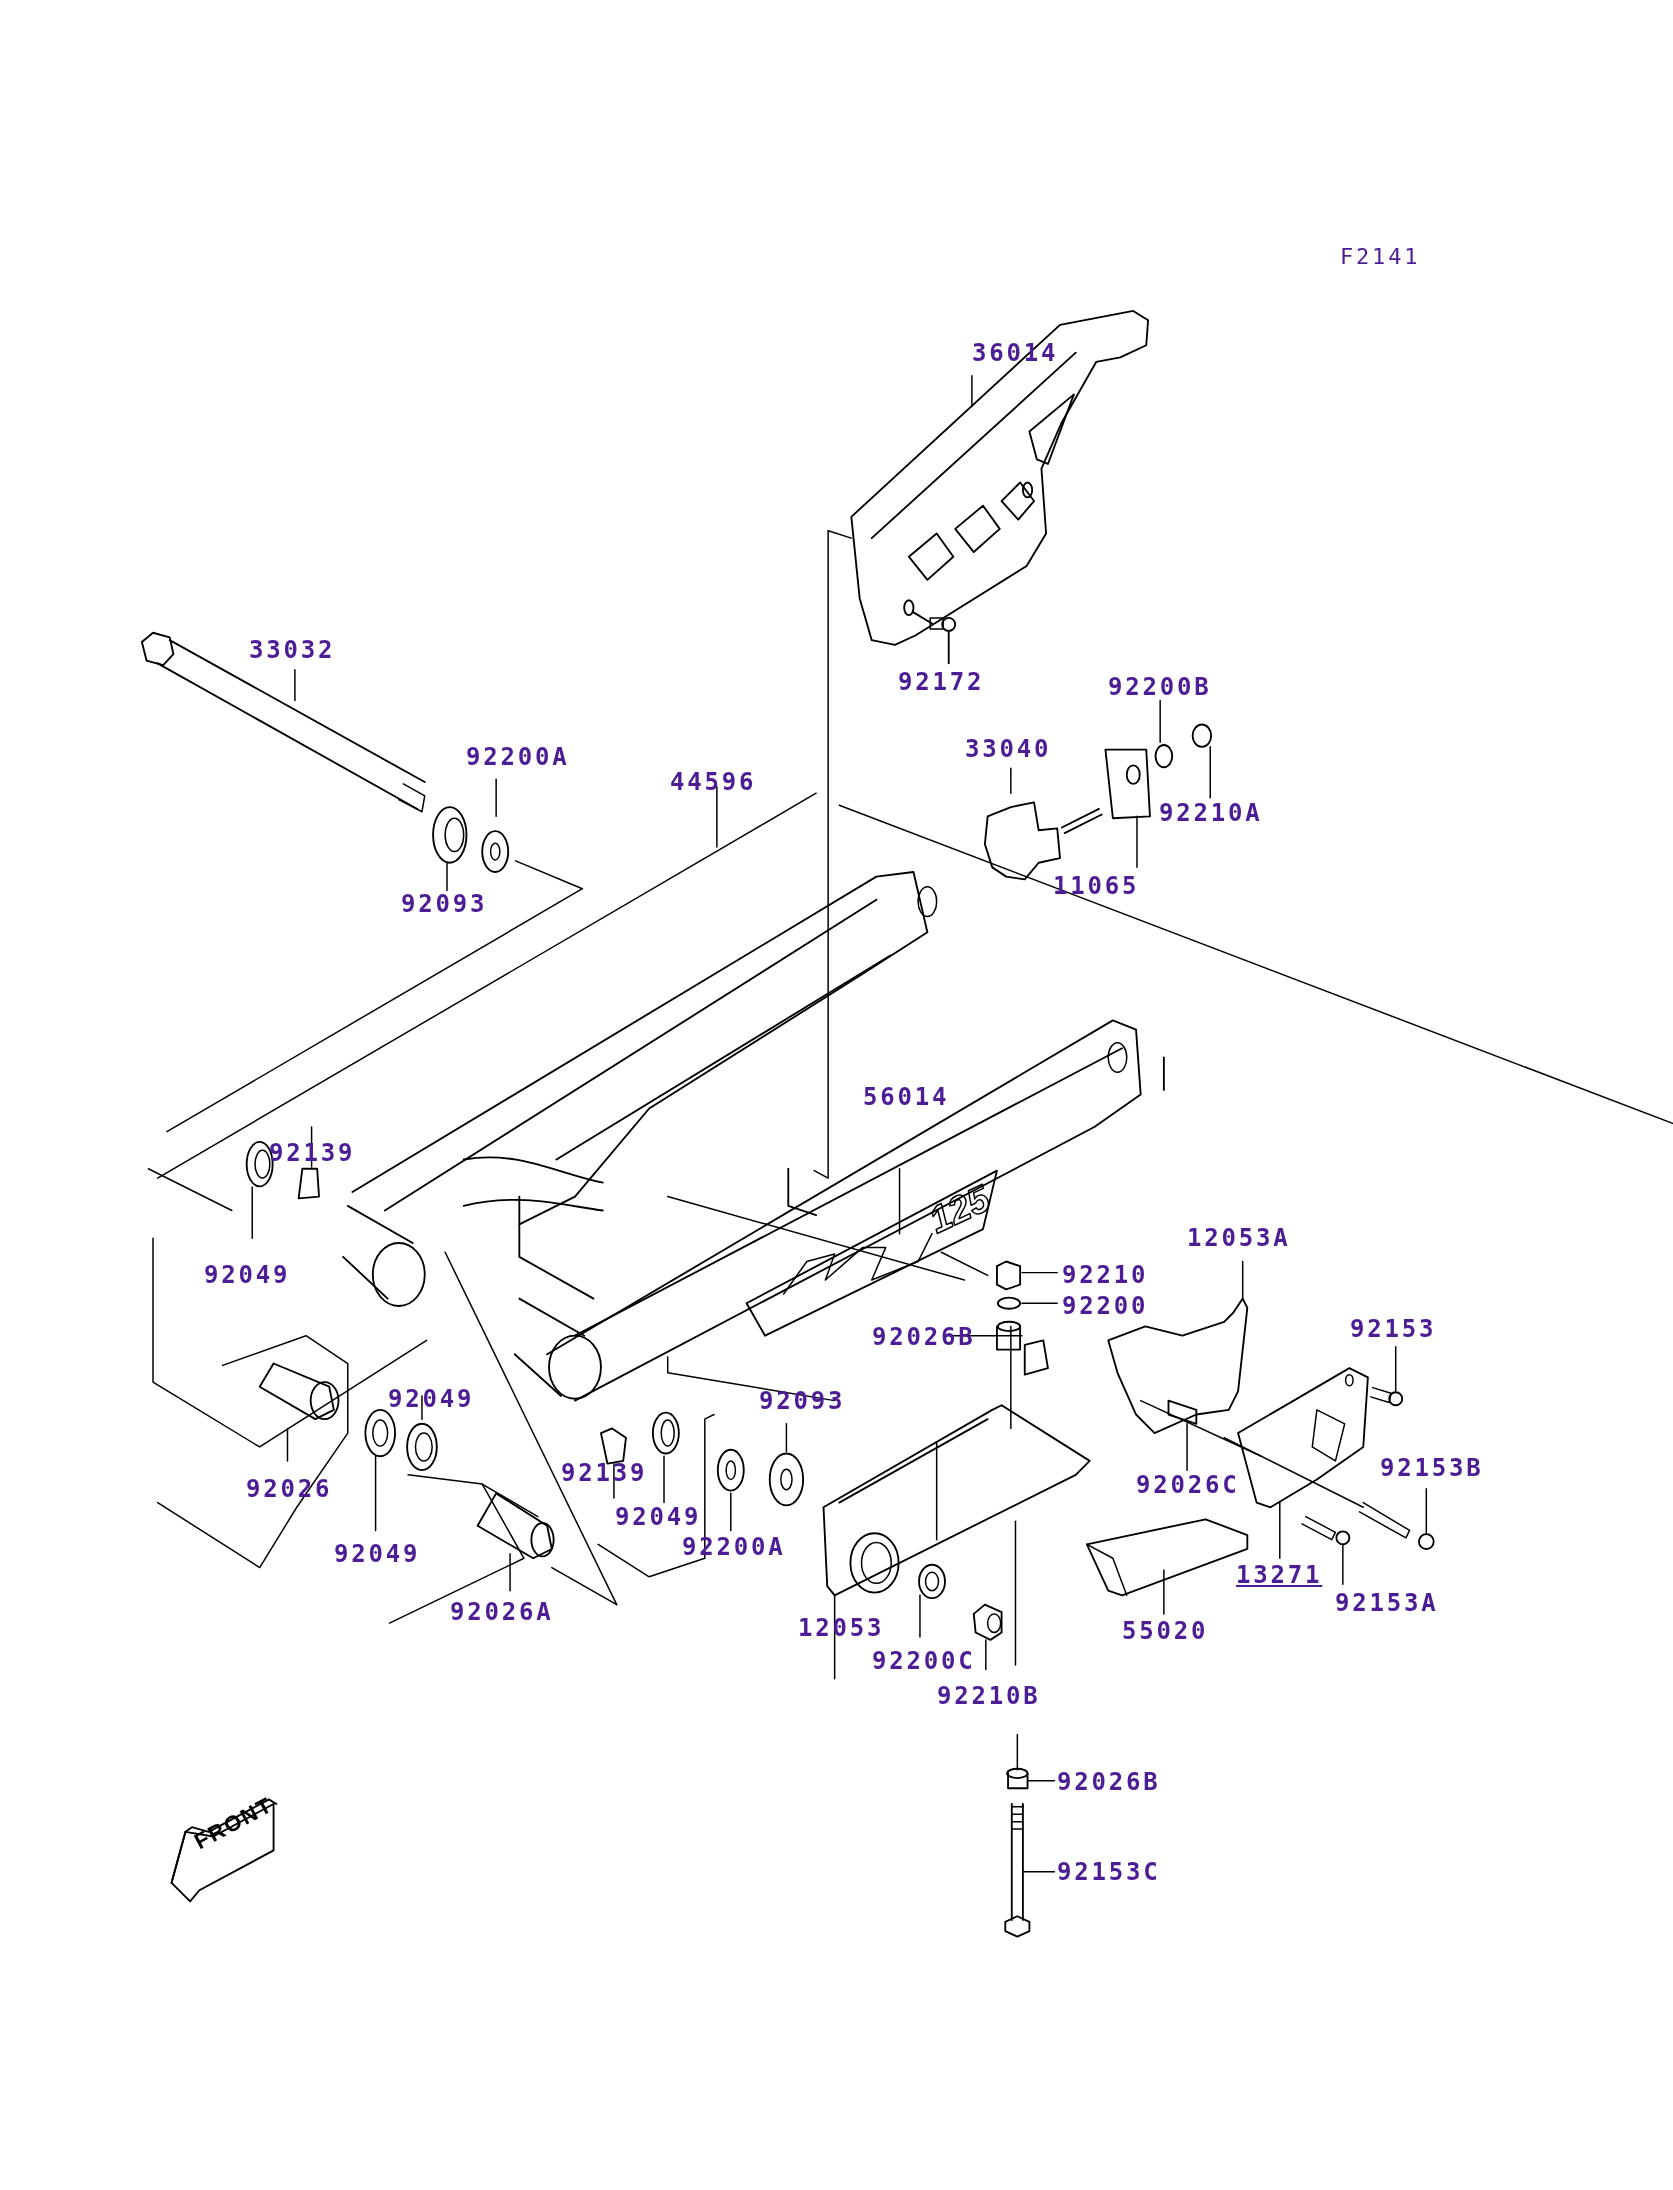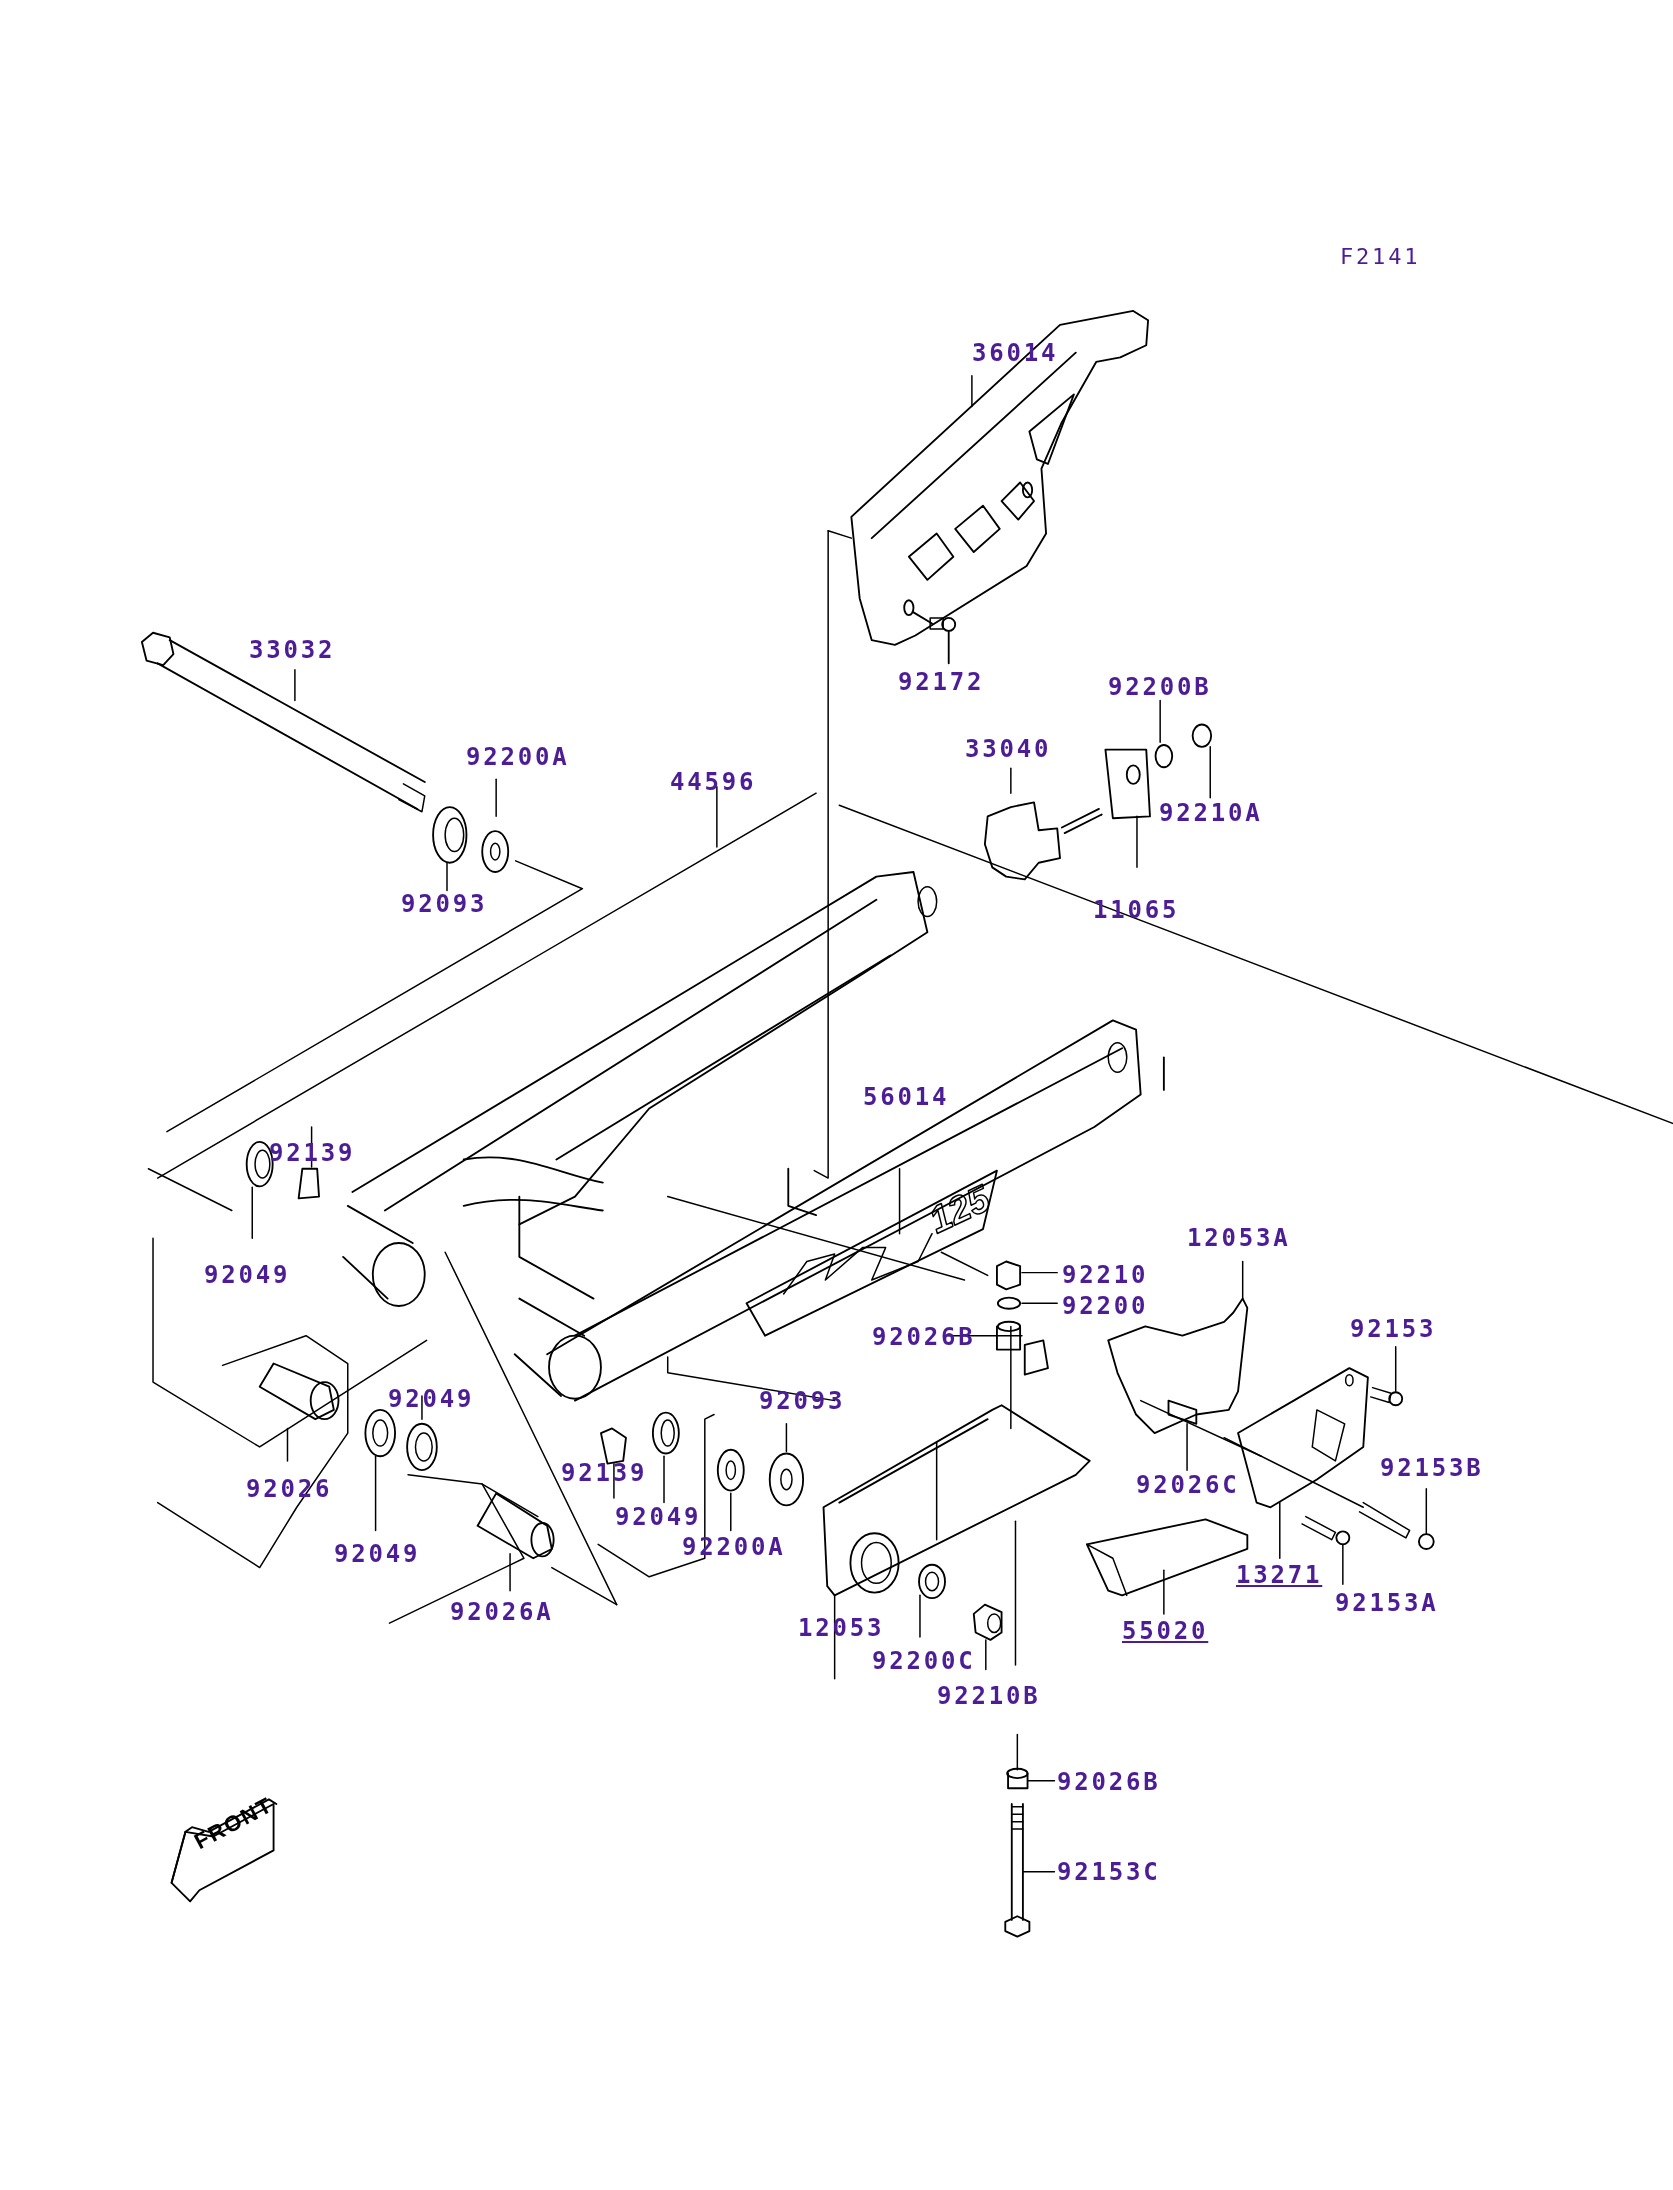--- a/index.html
+++ b/index.html
@@ -223,21 +223,21 @@
   </g>
 </svg>
 
 <div class="lbl" style="left:1340px;top:246px;font-size:22px;font-weight:normal;">F2141</div>
 
 <div class="lbl" style="left:972px;top:341px;">36014</div>
 <div class="lbl" style="left:898px;top:670px;">92172</div>
 <div class="lbl" style="left:1108px;top:675px;">92200B</div>
 <div class="lbl" style="left:965px;top:737px;text-align:center;">33040</div>
 <div class="lbl" style="left:1159px;top:801px;">92210A</div>
-<div class="lbl" style="left:1053px;top:898px;margin-left:40px;">11065</div>
+<div class="lbl" style="left:1053px;top:874px;">11065</div>
 <div class="lbl" style="left:249px;top:638px;">33032</div>
 <div class="lbl" style="left:466px;top:745px;">92200A</div>
 <div class="lbl" style="left:670px;top:770px;">44596</div>
 <div class="lbl" style="left:401px;top:892px;">92093</div>
 <div class="lbl" style="left:269px;top:1141px;">92139</div>
 <div class="lbl" style="left:204px;top:1263px;">92049</div>
 <div class="lbl" style="left:863px;top:1085px;">56014</div>
 <div class="lbl" style="left:1062px;top:1263px;">92210</div>
 <div class="lbl" style="left:1062px;top:1294px;">92200</div>
 <div class="lbl" style="left:1187px;top:1226px;">12053A</div>
@@ -247,21 +247,21 @@
 <div class="lbl" style="left:388px;top:1387px;">92049</div>
 <div class="lbl" style="left:561px;top:1461px;">92139</div>
 <div class="lbl" style="left:1136px;top:1473px;">92026C</div>
 <div class="lbl" style="left:1380px;top:1456px;">92153B</div>
 <div class="lbl" style="left:246px;top:1477px;">92026</div>
 <div class="lbl" style="left:615px;top:1505px;">92049</div>
 <div class="lbl" style="left:334px;top:1542px;">92049</div>
 <div class="lbl" style="left:682px;top:1535px;">92200A</div>
 <div class="lbl" style="left:1236px;top:1563px;text-decoration:underline;">13271</div>
 <div class="lbl" style="left:1294px;top:1591px;margin-left:41px;">92153A</div>
-<div class="lbl" style="left:1122px;top:1619px;text-decoration:underline;">55020</div>
+<div class="lbl" style="left:1122px;top:1619px;">55020</div>
 <div class="lbl" style="left:450px;top:1600px;">92026A</div>
 <div class="lbl" style="left:872px;top:1649px;text-align:right;">92200C</div>
 <div class="lbl" style="left:798px;top:1581px;margin-top:35px;">12053</div>
 <div class="lbl" style="left:937px;top:1684px;">92210B</div>
 <div class="lbl" style="left:1057px;top:1770px;">92026B</div>
 <div class="lbl" style="left:1057px;top:1860px;">92153C</div>
 
 <div class="front-text">FRONT</div>
 
 

